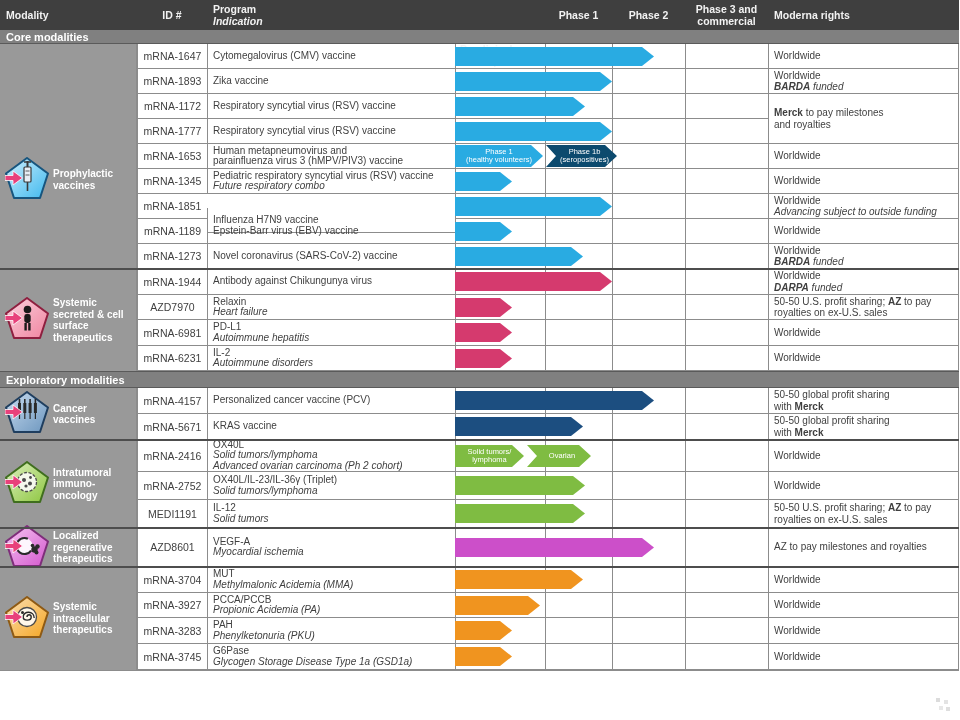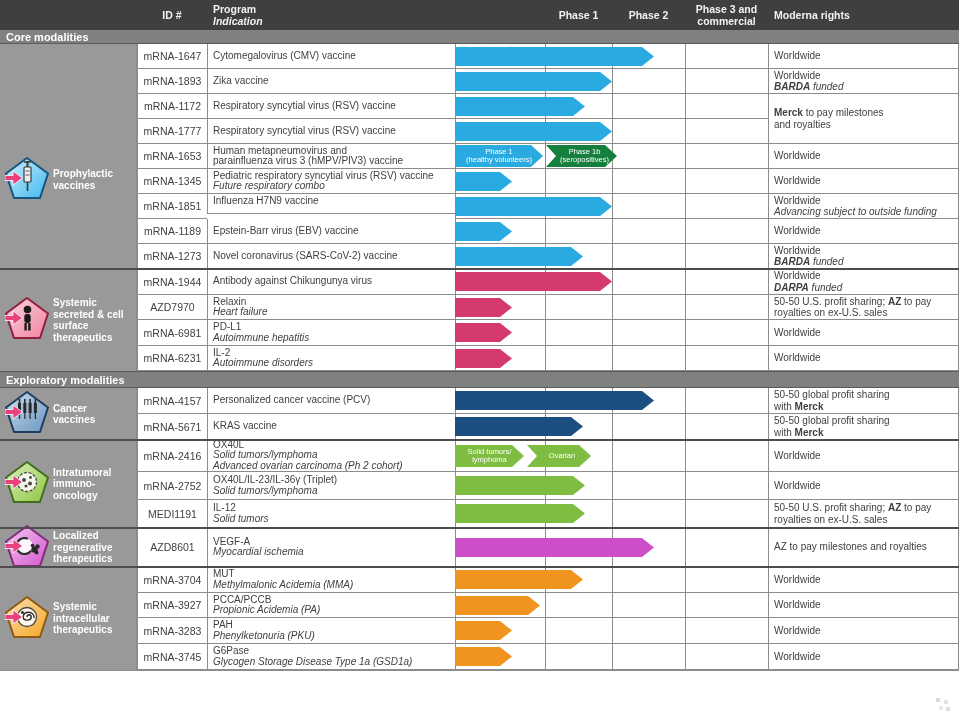--- a/index.html
+++ b/index.html
@@ -30,20 +30,23 @@
   .secline{position:absolute;left:0;width:959px;height:2px;background:#4D4D4D;z-index:5;}
   .botline{position:absolute;left:0;width:959px;height:1px;background:#8C8C8C;z-index:5;}
   .artifact{position:absolute;left:936px;top:698px;width:4px;height:4px;background:#DCDCDC;
             box-shadow:8px 2px 0 #E3E3E3,3px 8px 0 #E7E7E7,10px 9px 0 #DEDEDE;}
 </style>
 </head>
 <body>
 
 <div id="slide">
   <div id="hdr">
+      <div class="hcell" style="left: 0px; width: 137px; align-items: flex-start; padding-left: 6px; text-align: left;">
+        <div>Modality</div>
+      </div>
       <div class="hcell" style="left: 137px; width: 70px; align-items: center; padding-left: 0px; text-align: center;">
         <div>ID #</div>
       </div>
       <div class="hcell" style="left: 207px; width: 248px; align-items: flex-start; padding-left: 6px; text-align: left;">
         <div>Program</div>
         <div style="font-style: italic;">Indication</div>
       </div>
       <div class="hcell" style="left: 455px; width: 90px; align-items: flex-start; padding-left: 5px; text-align: left; margin-top: 40px;">
         <div>Preclinical</div>
         <div>development</div>
@@ -147,39 +150,39 @@
       <div class="cell phcell" style="left: 545px; top: 144px; width: 67px; height: 25px;"></div>
       <div class="cell phcell" style="left: 612px; top: 144px; width: 73px; height: 25px;"></div>
       <div class="cell phcell" style="left: 685px; top: 144px; width: 83px; height: 25px;"></div>
       <div class="cell rightscell" style="left: 768px; top: 144px; width: 191px; height: 25px;">
         <div><span>Worldwide</span></div>
       </div>
       <div class="chev" style="left: 455px; top: 145px; width: 88px; height: 22px; background: rgb(41, 171, 226); clip-path: polygon(0px 0px, calc(100% - 12px) 0px, 100% 50%, calc(100% - 12px) 100%, 0px 100%); padding-left: 0px;">
         <div>Phase 1</div>
         <div>(healthy volunteers)</div>
       </div>
-      <div class="chev" style="left: 546px; top: 145px; width: 65px; height: 22px; background: #15803d; clip-path: polygon(0px 0px, calc(100% - 12px) 0px, 100% 50%, calc(100% - 12px) 100%, 0px 100%, 10px 50%); padding-left: 6px; justify-content: center;">
+      <div class="chev" style="left: 546px; top: 145px; width: 65px; height: 22px; background: #0c4a6e; clip-path: polygon(0px 0px, calc(100% - 12px) 0px, 100% 50%, calc(100% - 12px) 100%, 0px 100%, 10px 50%); padding-left: 6px; justify-content: center;">
         <div>Phase 1b</div>
         <div>(seropositives)</div>
       </div>
       <div class="cell idcell" style="left: 137px; top: 169px; width: 70px; height: 25px;">mRNA-1345</div>
       <div class="cell progcell" style="left: 207px; top: 169px; width: 248px; height: 25px;">
         <div>Pediatric  respiratory syncytial virus (RSV) vaccine</div>
         <div class="ind">Future respiratory combo</div>
       </div>
       <div class="cell phcell" style="left: 455px; top: 169px; width: 90px; height: 25px;"></div>
       <div class="cell phcell" style="left: 545px; top: 169px; width: 67px; height: 25px;"></div>
       <div class="cell phcell" style="left: 612px; top: 169px; width: 73px; height: 25px;"></div>
       <div class="cell phcell" style="left: 685px; top: 169px; width: 83px; height: 25px;"></div>
       <div class="cell rightscell" style="left: 768px; top: 169px; width: 191px; height: 25px;">
         <div><span>Worldwide</span></div>
       </div>
       <div class="bar" style="left: 455px; top: 172px; width: 57px; height: 19px; background: rgb(41, 171, 226); clip-path: polygon(0px 0px, calc(100% - 12px) 0px, 100% 50%, calc(100% - 12px) 100%, 0px 100%);"></div>
       <div class="cell idcell" style="left: 137px; top: 194px; width: 70px; height: 25px;">mRNA-1851</div>
-      <div class="cell progcell" style="left: 207px; top: 189px; width: 288px; height: 25px;">
+      <div class="cell progcell" style="left: 207px; top: 208px; width: 288px; height: 25px;">
         <div>Influenza H7N9  vaccine</div>
       </div>
       <div class="cell phcell" style="left: 455px; top: 194px; width: 90px; height: 25px;"></div>
       <div class="cell phcell" style="left: 545px; top: 194px; width: 67px; height: 25px;"></div>
       <div class="cell phcell" style="left: 612px; top: 194px; width: 73px; height: 25px;"></div>
       <div class="cell phcell" style="left: 685px; top: 194px; width: 83px; height: 25px;"></div>
       <div class="cell rightscell" style="left: 768px; top: 194px; width: 191px; height: 25px;">
         <div><span>Worldwide</span></div>
         <div><span style="font-style: italic;">Advancing subject to outside funding</span></div>
       </div>

